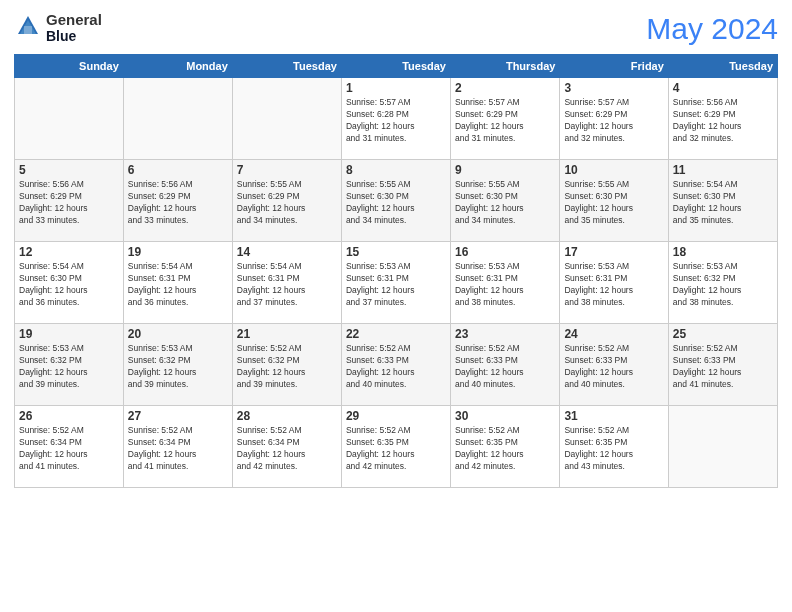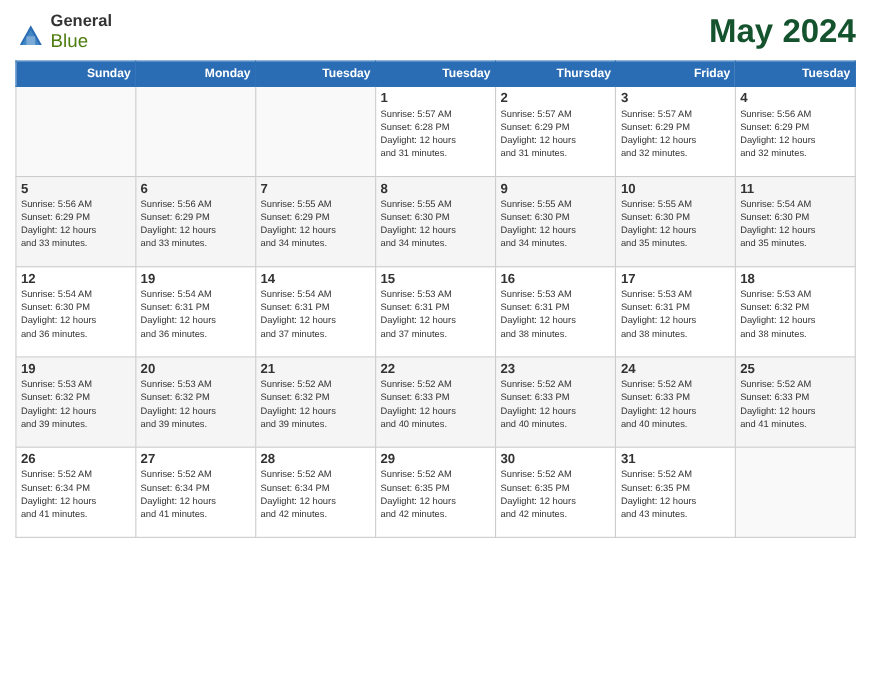--- a/index.html
+++ b/index.html
@@ -17,49 +17,49 @@
       background: #fff;
     }
     .header {
       display: flex;
       justify-content: space-between;
       align-items: flex-start;
       margin-bottom: 8px;
     }
     .logo {
       display: flex;
-      align-items: flex-end;
+      align-items: flex-start;
     }
     .logo-text {
       display: flex;
       flex-direction: column;
       line-height: 1.1;
     }
     .logo-general {
       font-size: 15px;
       font-weight: bold;
       color: #333;
     }
     .logo-blue {
-      font-size: 17px;
-      font-weight: normal;
-      color: #4d7c0f;
+      font-size: 14px;
+      font-weight: bold;
+      color: #0f172a;
     }
     .logo-icon {
       width: 28px;
       height: 28px;
       margin-right: 4px;
     }
     .title-section {
       text-align: right;
     }
     .month-title {
       font-size: 30px;
-      font-weight: bold;
-      color: #14532d;
+      font-weight: normal;
+      color: #3b82f6;
     }
     .subtitle {
       font-size: 13px;
       color: #555;
     }
     .calendar {
       width: 100%;
       border-collapse: collapse;
       font-size: 9.5px;
     }

